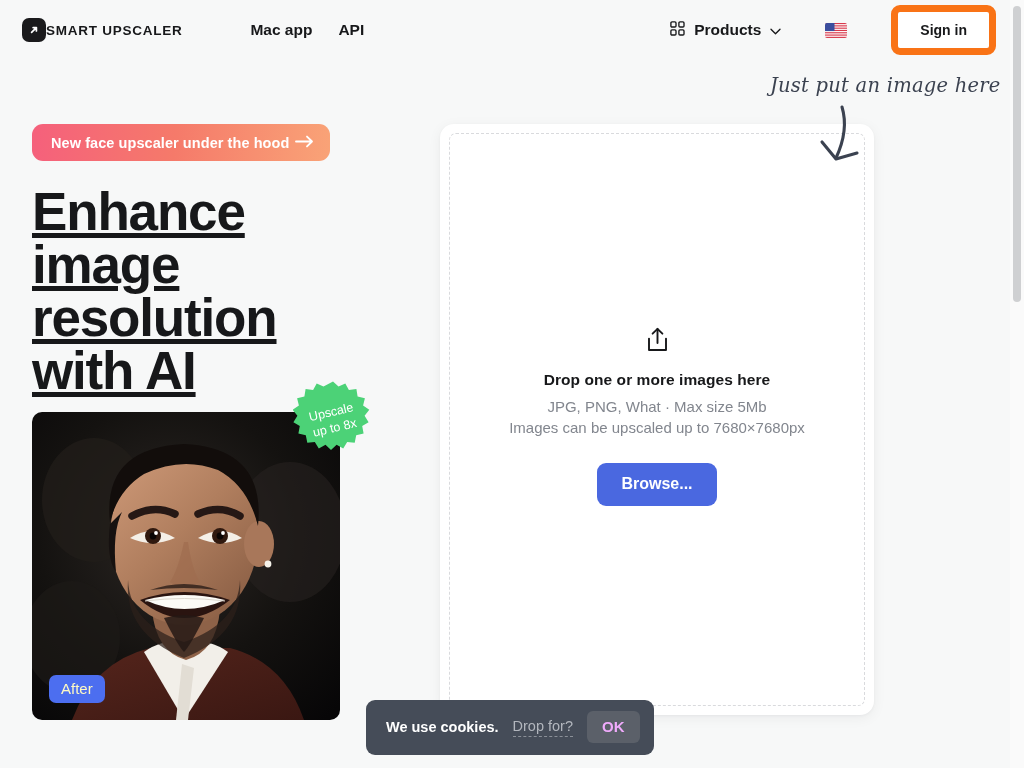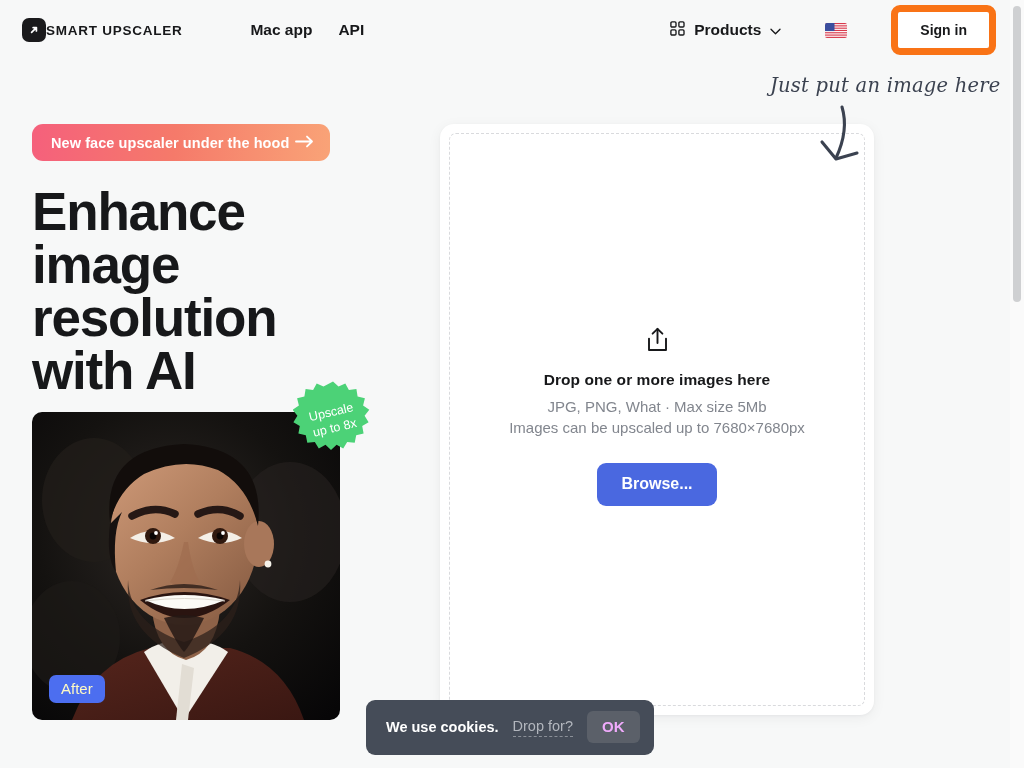--- a/index.html
+++ b/index.html
@@ -134,20 +134,21 @@
   .promo-arrow { display: block; flex: none; }
 
   .headline {
     margin-top: 24px;
     font-size: 53px;
     line-height: 1.0;
     font-weight: bold;
     letter-spacing: -0.022em;
     color: #17181a;
     width: 330px;
+    text-decoration: underline;
   }
   .subhead {
     margin-top: 27px;
     font-size: 17px;
     color: #2b2d31;
     letter-spacing: 0.002em;
   }
 
   
   .photo-wrap {

